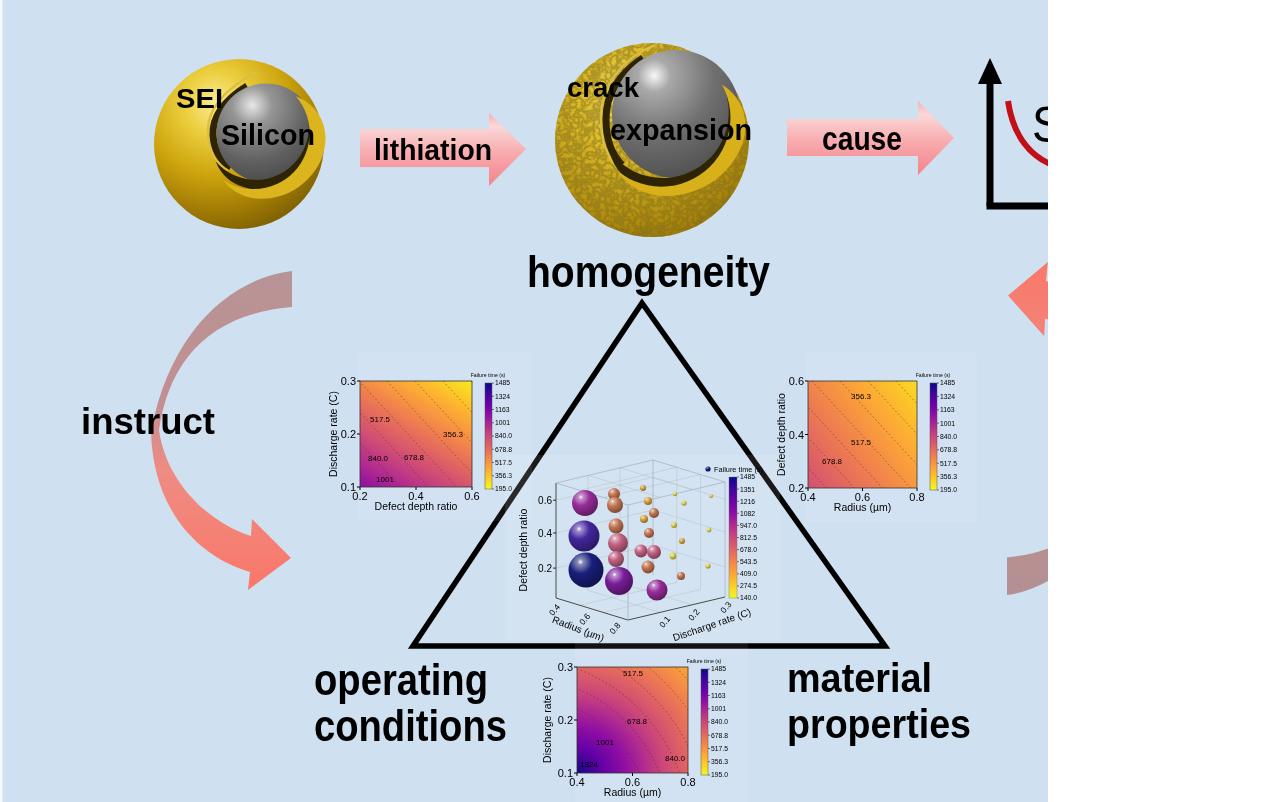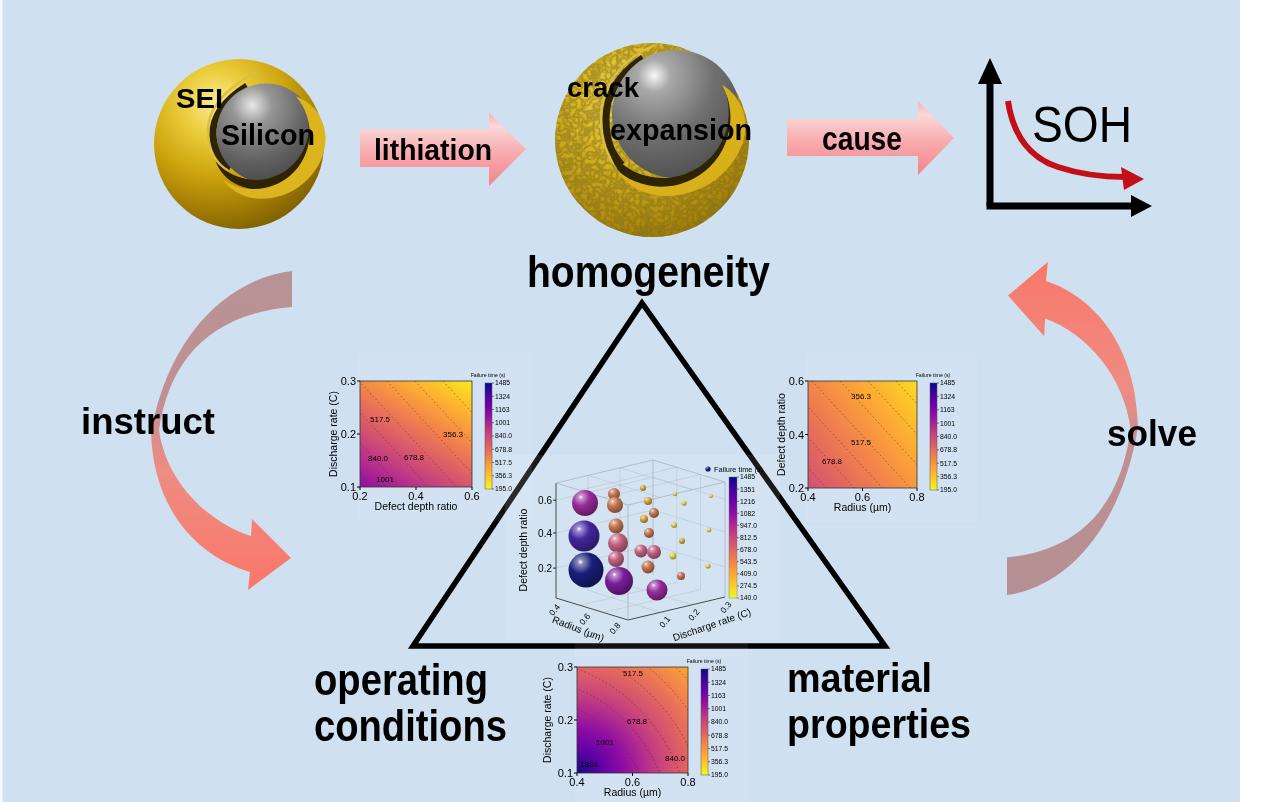--- a/index.html
+++ b/index.html
@@ -1,14 +1,14 @@
 <!DOCTYPE html>
 <html><head><meta charset="utf-8"><style>
 html,body{margin:0;padding:0;}
-#page{position:relative;width:1240px;height:802px;overflow:hidden;background:#0ea5e9;}
+#page{position:relative;width:1048px;height:802px;overflow:hidden;background:#0ea5e9;}
 </style></head>
 <body>
 <div id="page"><svg width="1264" height="802" viewBox="0 0 1264 802">
       <defs>
         <radialGradient id="gold1" cx="0.36" cy="0.26" r="0.85">
 <stop offset="0" stop-color="#f8ec92"></stop>
           <stop offset="0.22" stop-color="#ecce3e"></stop>
 <stop offset="0.5" stop-color="#cda40d"></stop>
           <stop offset="0.75" stop-color="#a07a04"></stop>
 <stop offset="1" stop-color="#6e5503"></stop>

